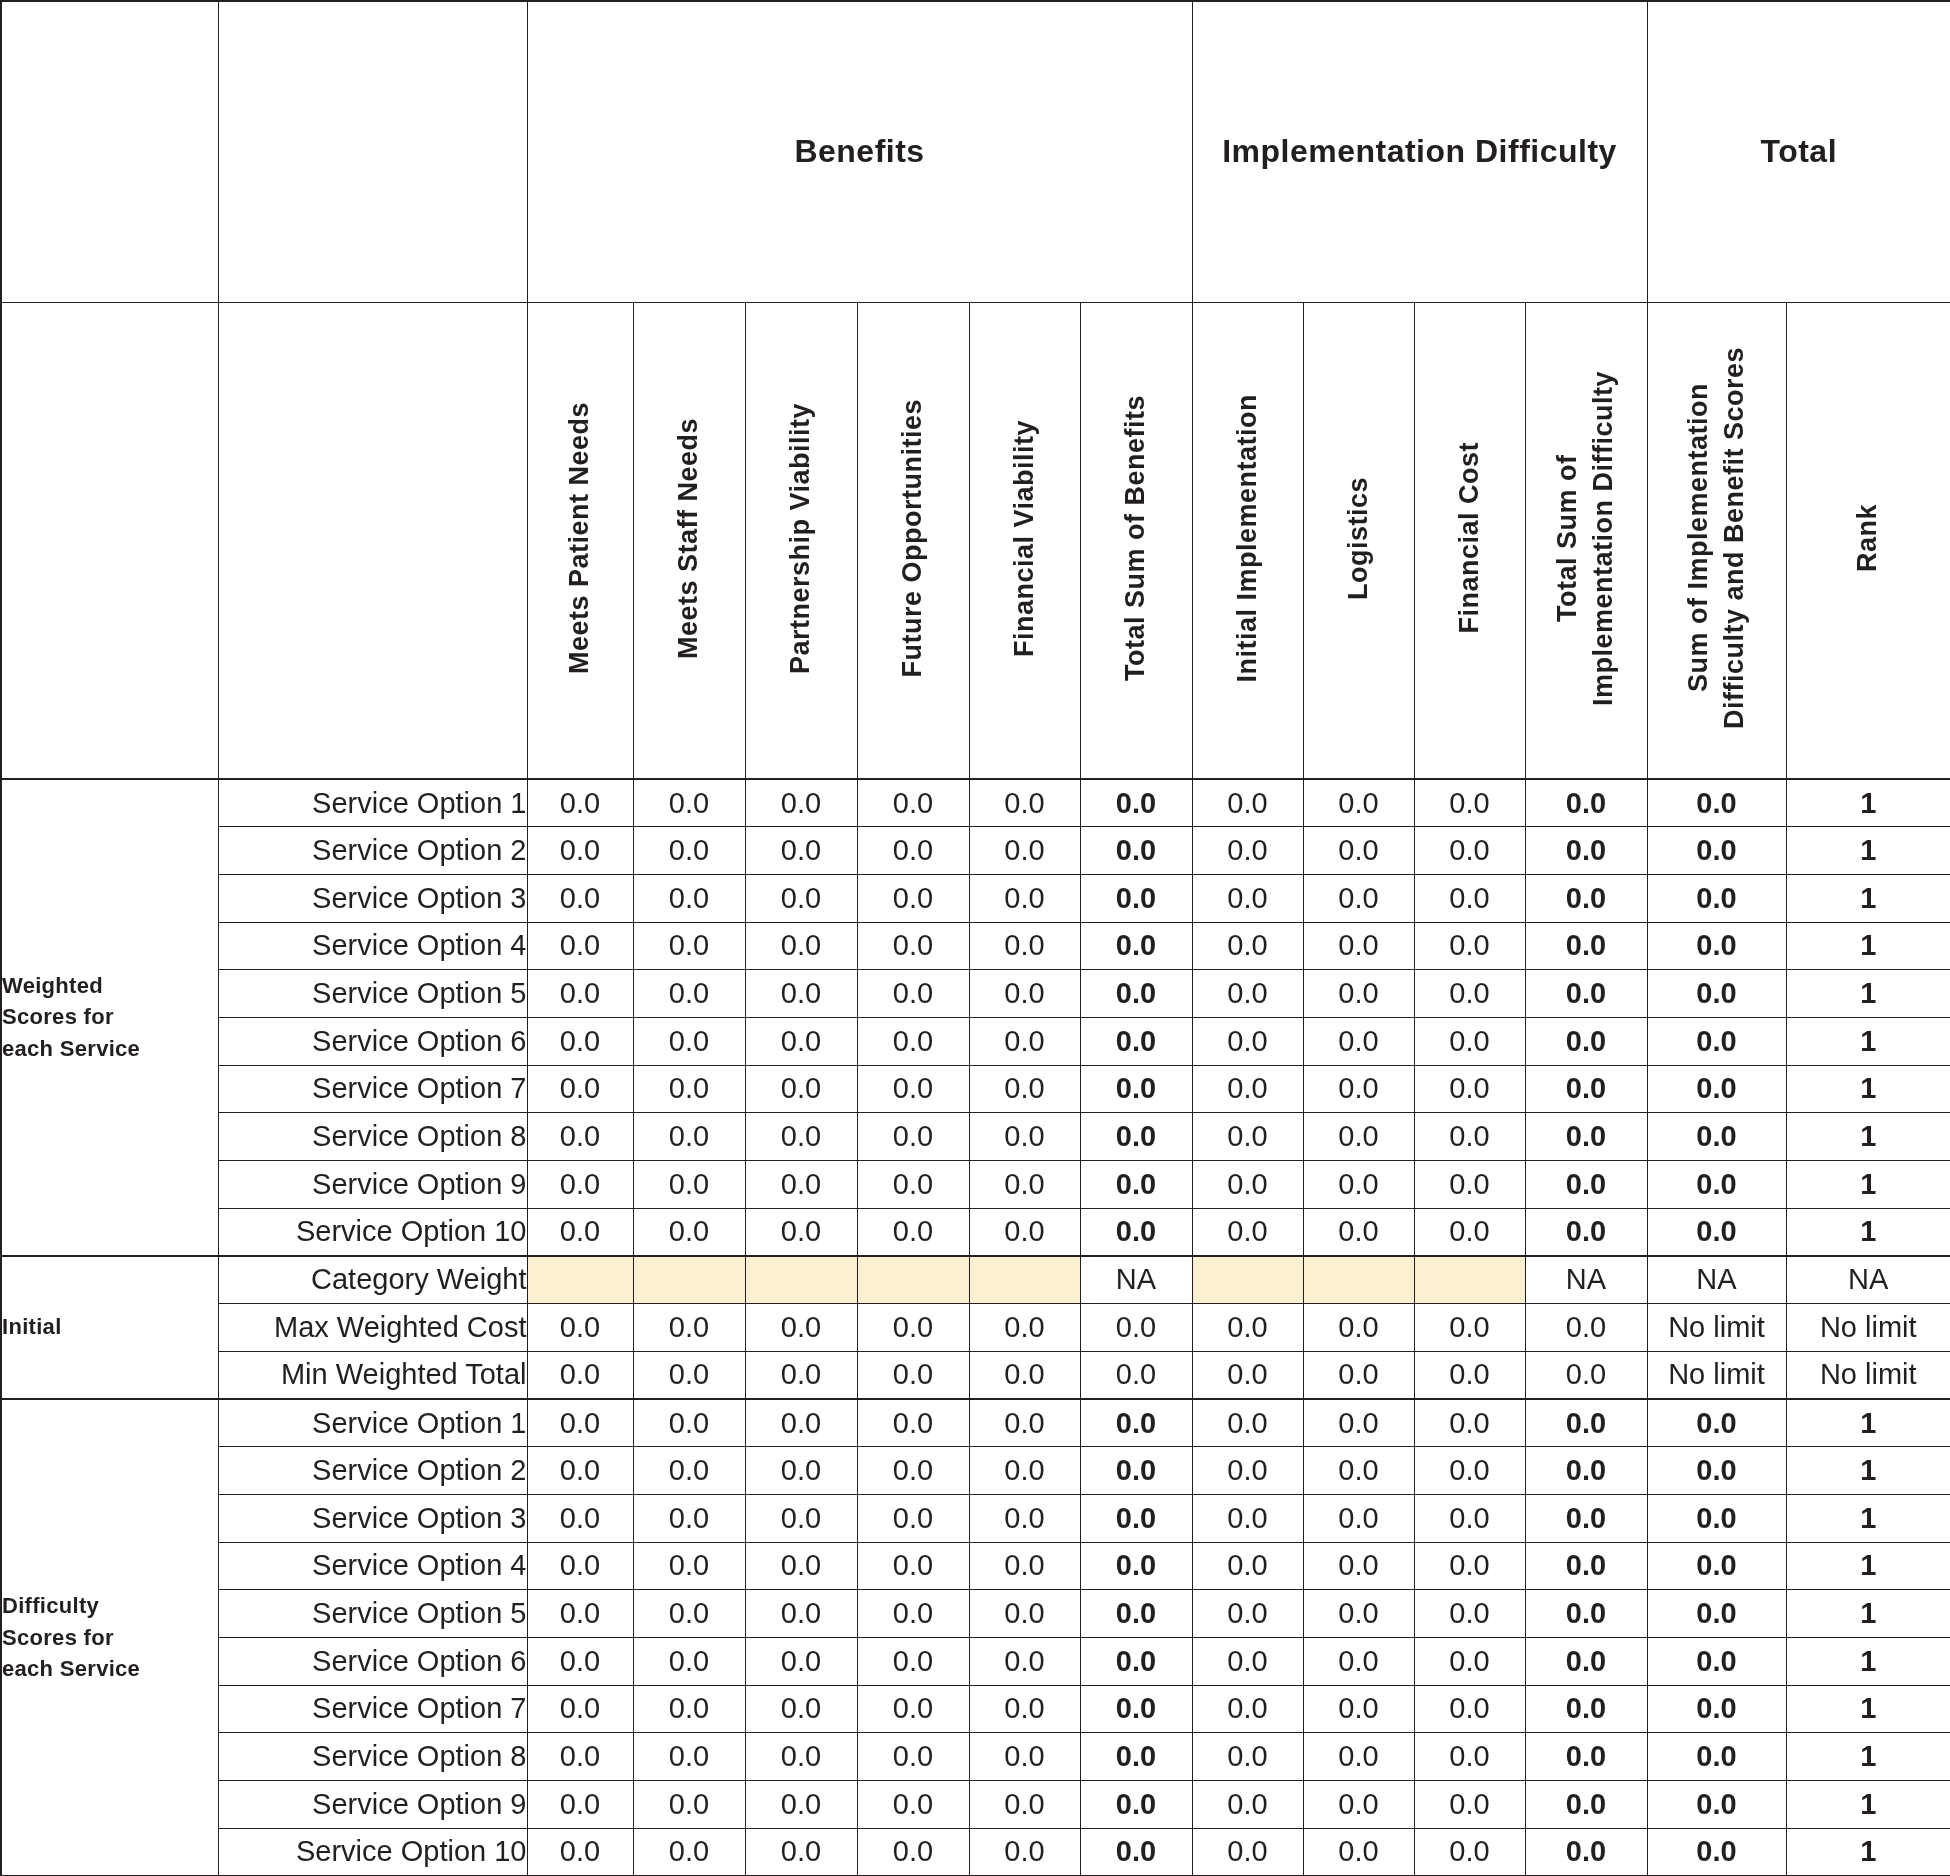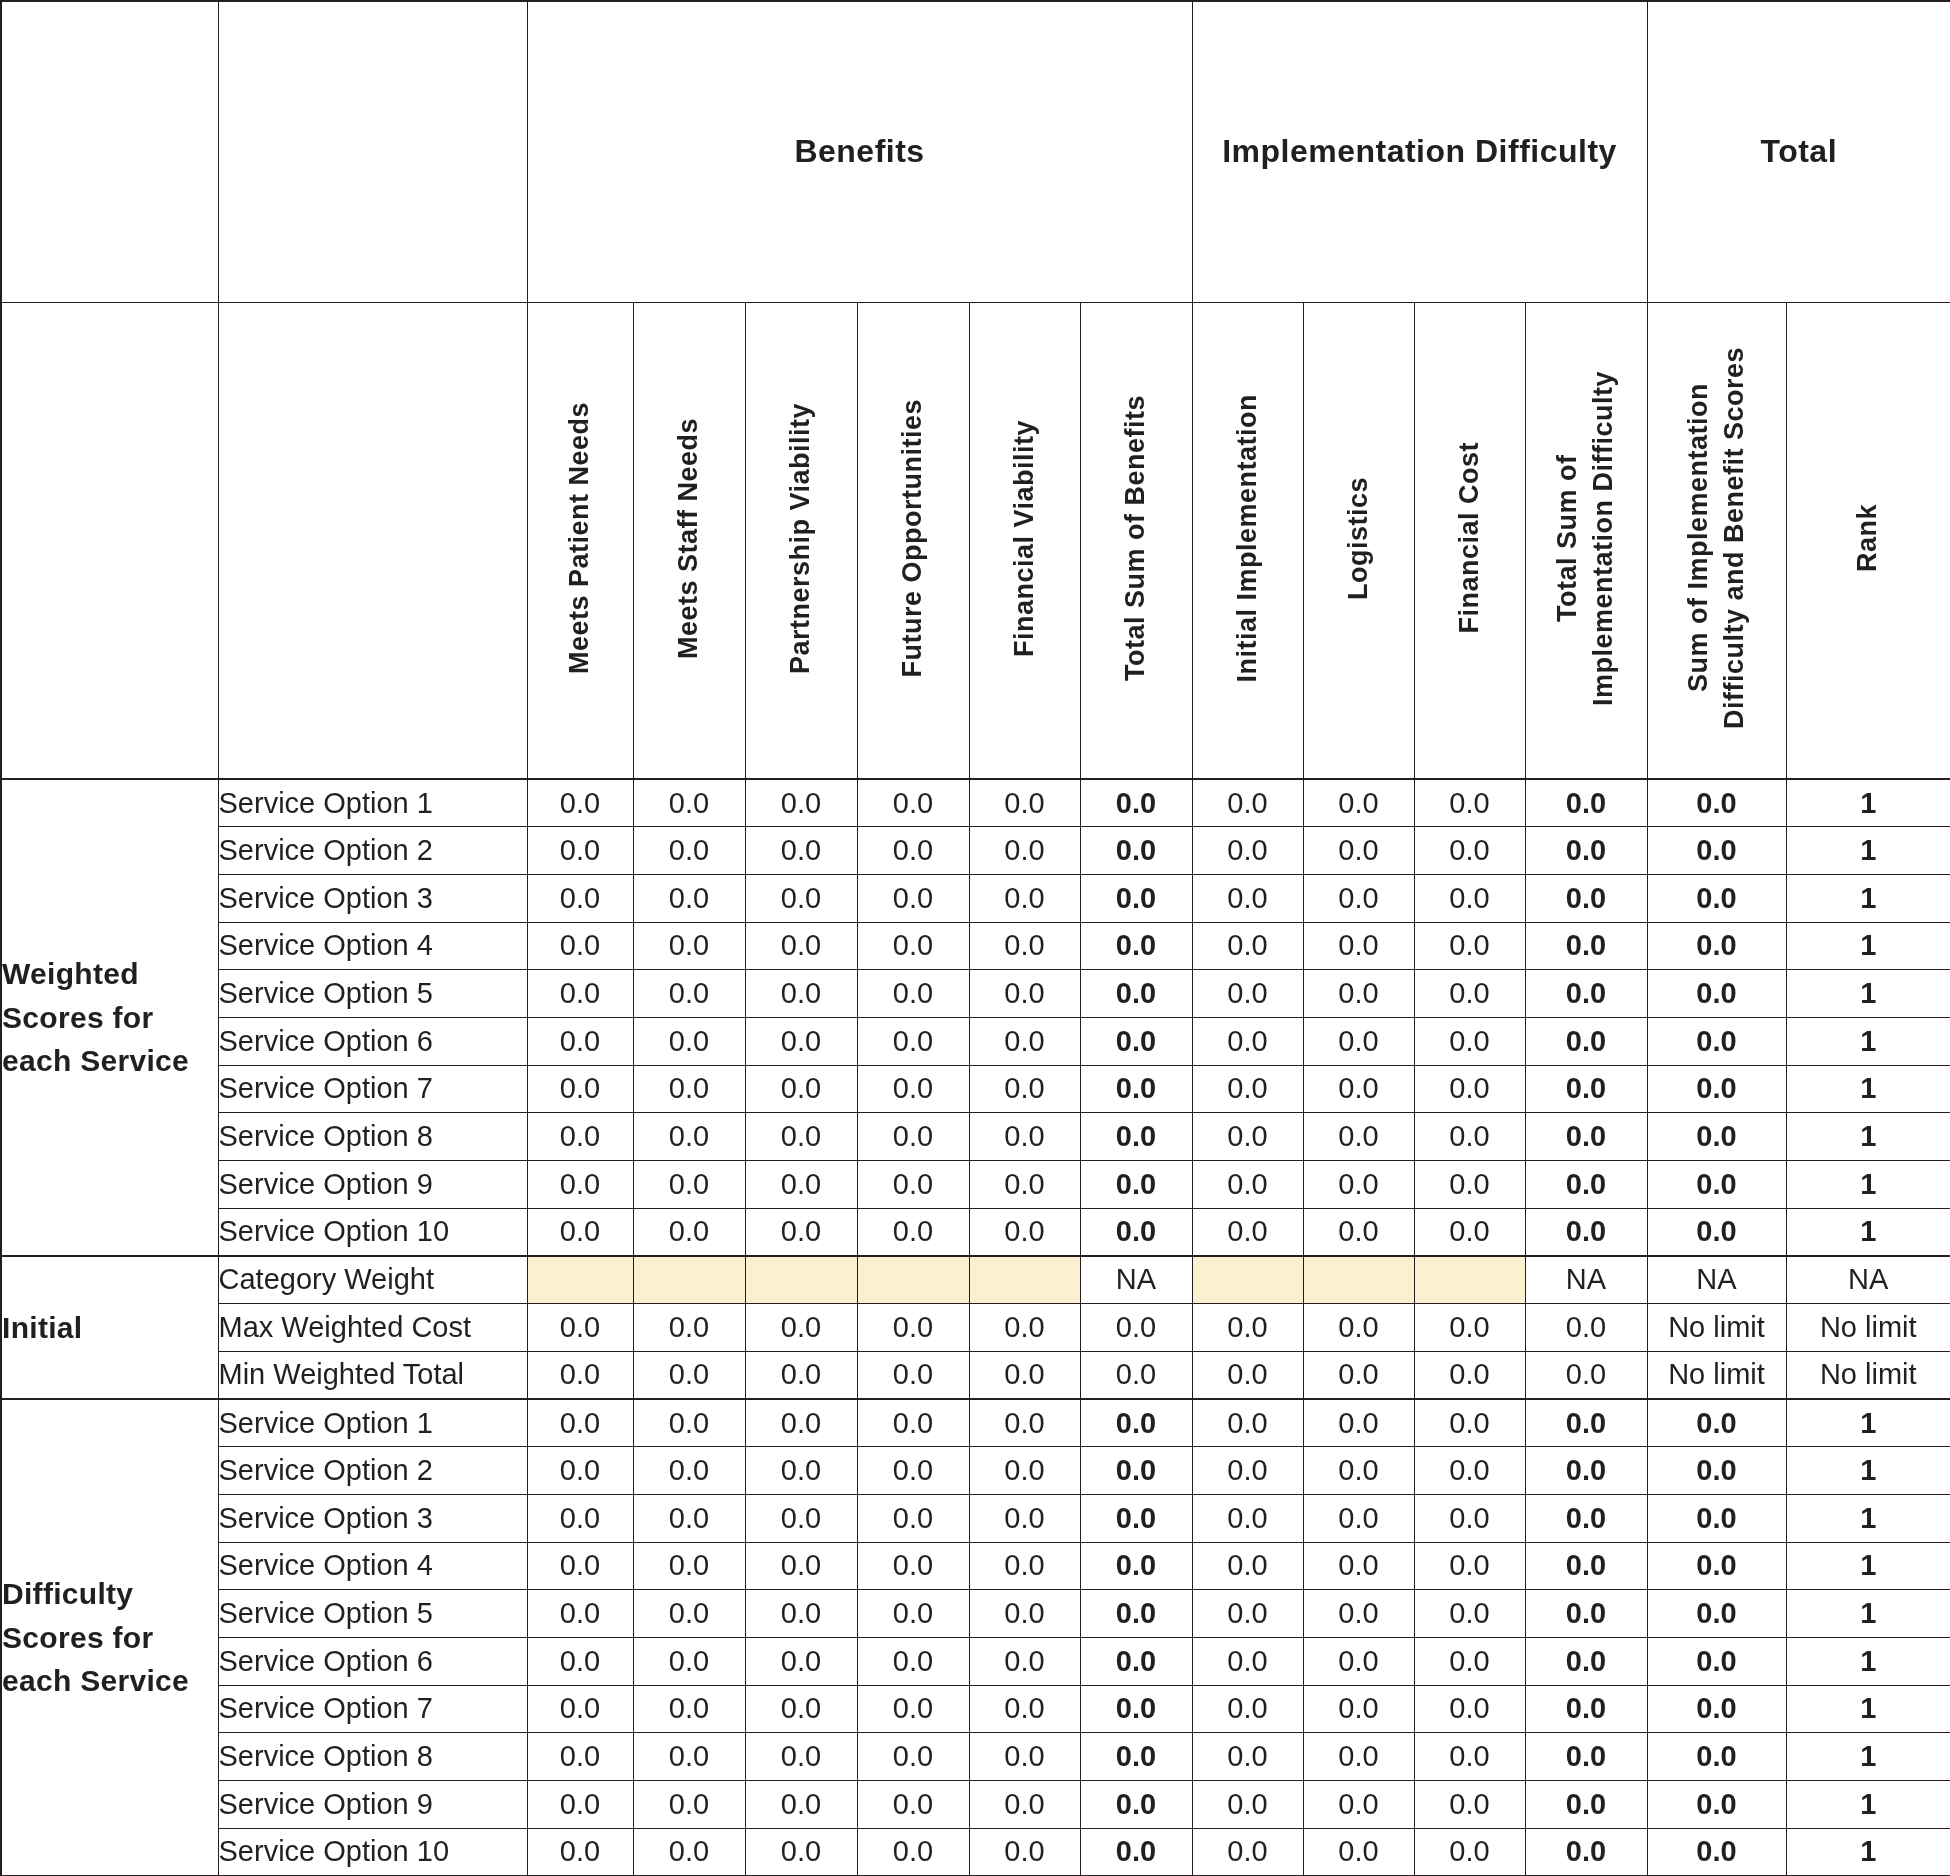--- a/index.html
+++ b/index.html
@@ -52,31 +52,31 @@
     font-weight: bold;
     font-size: 27px;
     line-height: 1.32;
     text-align: center;
     letter-spacing: 0.5px;
     max-height: 454px;
   }
 
   td.group-cell {
     font-weight: bold;
-    font-size: 30px;
+    font-size: 22px;
     line-height: 1.45;
     text-align: left;
     vertical-align: middle;
     padding-left: 17.4px;
     white-space: pre-line;
     letter-spacing: 0.3px;
   }
   td.label-cell {
     font-size: 29px;
-    text-align: left;
+    text-align: right;
     vertical-align: middle;
     padding-left: 16.4px;
     white-space: nowrap;
   }
   td.value-cell {
     font-size: 29px;
     text-align: center;
     vertical-align: middle;
     white-space: nowrap;
   }

